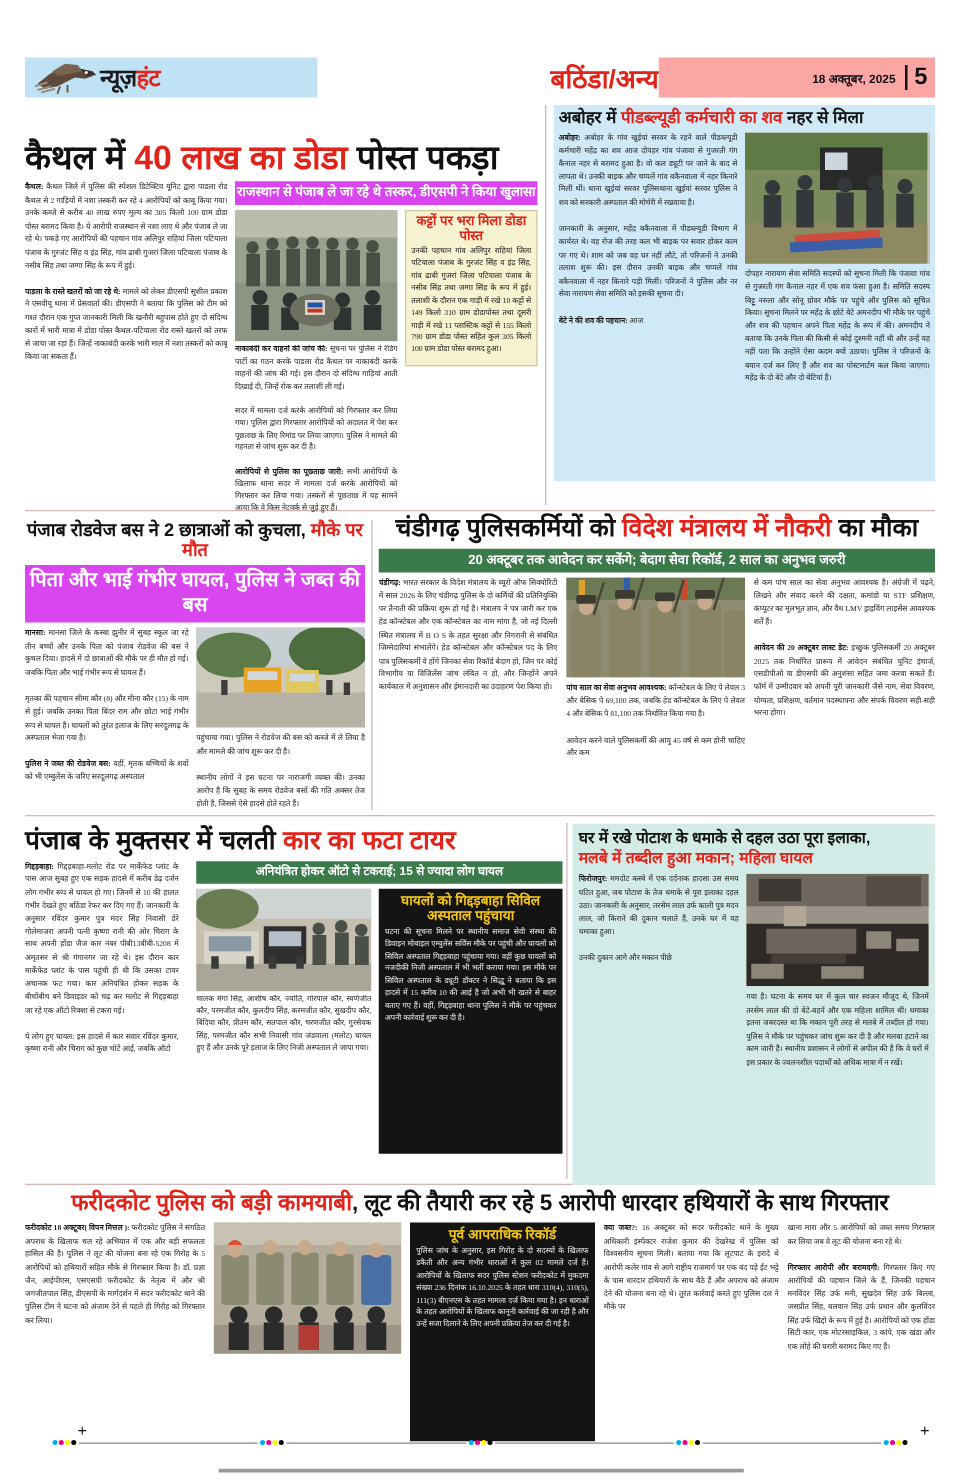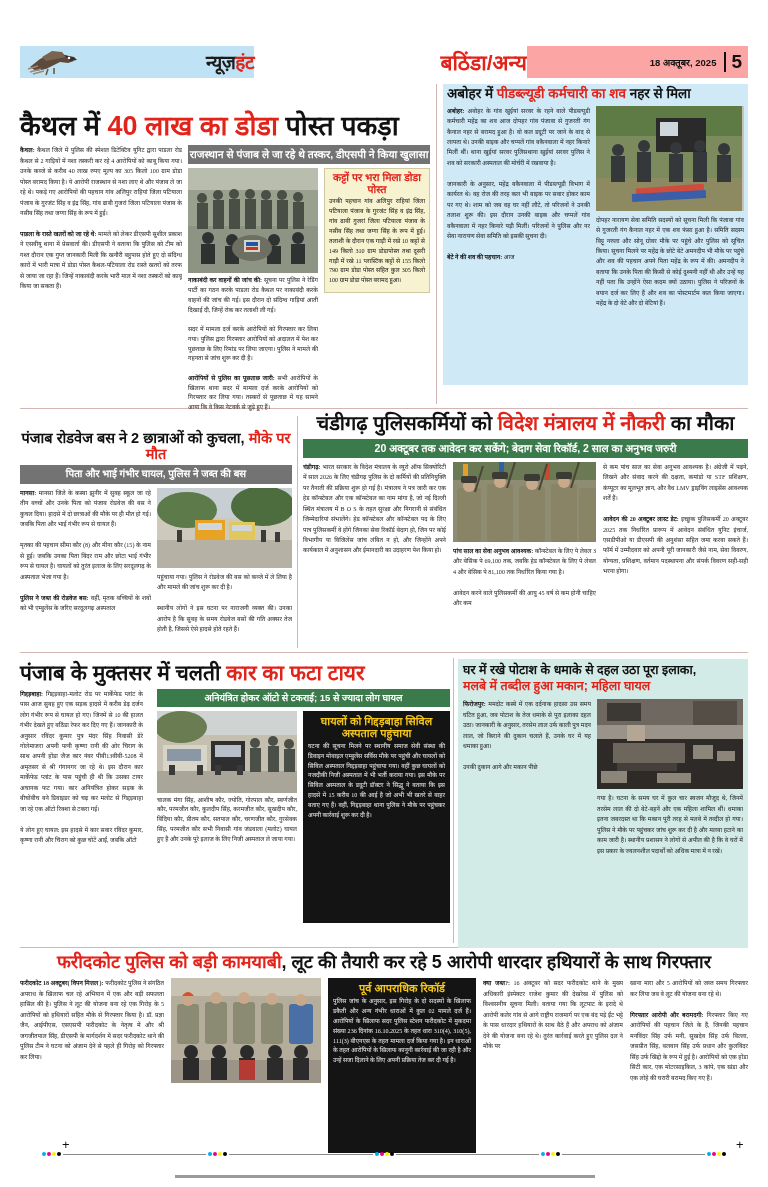--- a/index.html
+++ b/index.html
@@ -10,37 +10,37 @@
   .regmark{position:absolute;color:#111;font-size:13px;line-height:1;font-family:"Liberation Sans",sans-serif;}
   .cmyk-strip{position:absolute;left:40px;right:40px;height:8px;display:flex;align-items:center;}
   .cmyk-line{flex:1;height:1px;background:#8a8a8a;}
   .cmyk-dots{display:flex;gap:1px;margin:0 2px;}
   .cmyk-dots i{width:4px;height:4px;border-radius:50%;display:block;}
   .dot-c{background:#00AEEF;} .dot-m{background:#EC008C;} .dot-y{background:#FFF200;} .dot-k{background:#000;}
   .bottom-rule{position:absolute;left:175px;width:420px;height:3px;background:#9a9a9a;}
 
   
   .masthead{position:absolute;left:20px;right:20px;top:46px;height:32px;display:flex;align-items:stretch;}
-  .mh-left{width:230px;background:#bfe3f5;display:flex;align-items:center;padding-left:4px;position:relative;justify-content:space-between;}
+  .mh-left{width:230px;background:#bfe3f5;display:flex;align-items:center;padding-left:4px;position:relative;}
   .mh-logo-bird{width:56px;height:30px;position:relative;flex:0 0 auto;}
   .mh-logo-bird svg{position:absolute;left:0;top:0;}
   .mh-logo-text{font-family:"Liberation Sans",sans-serif;font-weight:bold;font-size:19px;letter-spacing:-0.5px;}
   .mh-logo-text .t1{color:#1b1b1b;}
   .mh-logo-text .t2{color:#e2231a;}
   .mh-center{flex:1;background:#ffffff;display:flex;align-items:center;justify-content:flex-end;}
   .mh-center span{color:#e2231a;font-family:"Liberation Sans",sans-serif;font-weight:bold;font-size:21px;letter-spacing:0px;}
   .mh-right{width:215px;background:#fca5a5;display:flex;align-items:center;justify-content:flex-end;padding-right:6px;gap:8px;}
   .mh-date{font-family:"Liberation Sans",sans-serif;font-size:9.5px;font-weight:bold;color:#111;}
   .mh-pageno{font-family:"Liberation Sans",sans-serif;font-size:19px;font-weight:bold;color:#111;border-left:2px solid #111;padding-left:5px;line-height:20px;}
 
   
   .hl{font-family:"Liberation Sans",sans-serif;font-weight:bold;color:#111;line-height:1.08;}
   .red{color:#e2231a;}
   .subbar{font-family:"Liberation Sans",sans-serif;font-weight:bold;color:#fff;text-align:center;line-height:1.25;}
-  .subbar.navy{background:#737373;}
+  .subbar.navy{background:#d946ef;}
   .subbar.green{background:#3b7a4b;}
   .body-col{font-family:"Liberation Serif",serif;font-size:6.1px;line-height:1.72;text-align:justify;color:#1a1a1a;column-gap:7px;-webkit-hyphens:auto;hyphens:auto;}
   .body-col b{font-weight:bold;}
   .photo{background:#c9c2b4;position:relative;overflow:hidden;}
   .cap{font-family:"Liberation Serif",serif;font-size:6.1px;line-height:1.6;text-align:justify;color:#1a1a1a;}
   .cap b{font-weight:bold;}
 
   
   .vrule{position:absolute;width:1px;background:#d4b5b5;}
   .hrule{position:absolute;height:1px;background:#d4b5b5;}
@@ -59,23 +59,23 @@
   .ybox{background:#f7f2d0;border:1px solid #cfc9a0;box-sizing:border-box;padding:3px 4px;}
   .ybox h4{margin:0 0 2px 0;font-family:"Liberation Sans",sans-serif;font-size:10.5px;color:#e2231a;font-weight:bold;text-align:center;line-height:1.1;}
   .ybox p{margin:0;font-size:6.1px;line-height:1.62;text-align:justify;}
 
   
   .kbox{background:#141414;color:#fff;box-sizing:border-box;padding:4px 5px;}
   .kbox h4{margin:0 0 2px 0;font-family:"Liberation Sans",sans-serif;font-size:11px;color:#f5c518;font-weight:bold;text-align:center;line-height:1.15;}
   .kbox p{margin:0;font-size:6.1px;line-height:1.62;text-align:justify;color:#f2f2f2;}
 
   
-  #art-bus{position:absolute;left:20px;top:431px;width:272px;}
+  #art-bus{position:absolute;left:20px;top:418px;width:272px;}
   #art-bus .hl{font-size:14.5px;}
-  #art-bus .subbar{font-size:10px;padding:3px 0;margin-top:3px;}
+  #art-bus .subbar{font-size:16px;padding:3px 0;margin-top:3px;}
 
   
   #art-chd{position:absolute;left:303px;top:413px;width:445px;}
   #art-chd .hl{font-size:20px;}
   #art-chd .subbar{font-size:10.5px;padding:3px 0;margin-top:4px;}
 
   
   #art-muktsar{position:absolute;left:20px;top:662px;width:430px;}
   #art-muktsar .hl{font-size:21px;}
   #art-muktsar .subbar{font-size:9.5px;padding:3px 0;}

